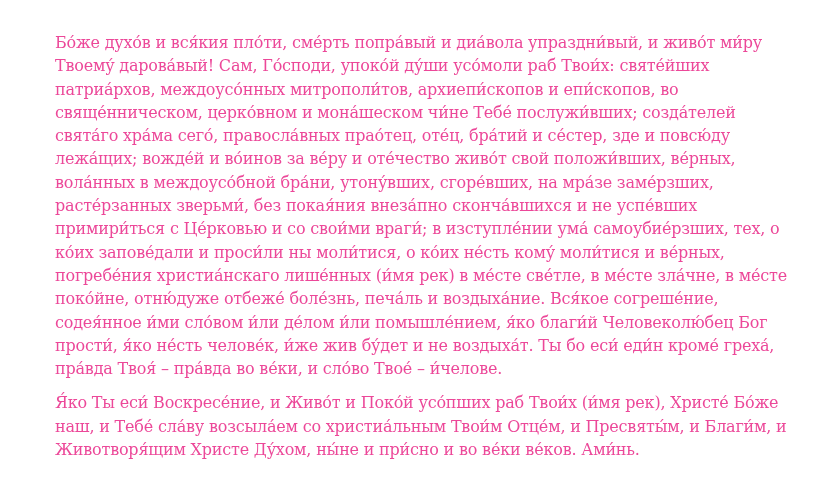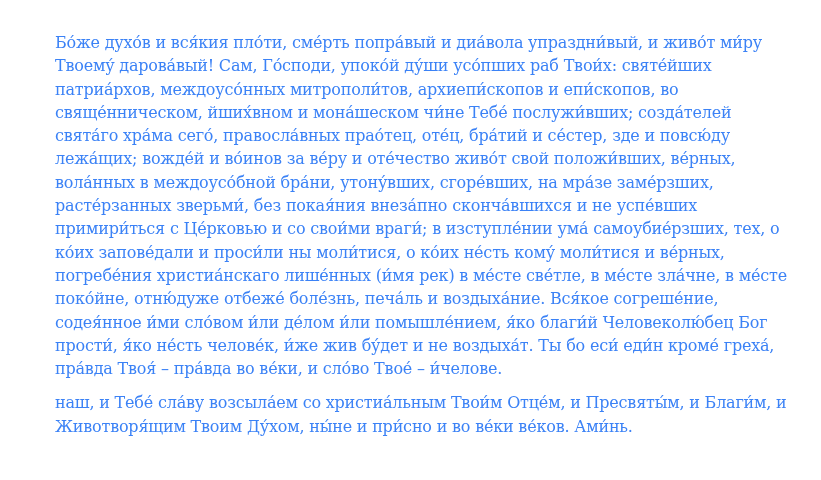--- a/index.html
+++ b/index.html
@@ -27,35 +27,36 @@
   .line {
     font-size: 16px;
     line-height: 23.3px;
     letter-spacing: -0.2px;
     white-space: nowrap;
   }
 </style>
 </head>
 <body style="background: rgb(255, 255, 255);">
 
-<div class="page" style="color: #3b82f6;">
+<div class="page" style="color: #ec4899;">
   <div class="paragraph">
       <div class="line">Бо́же духо́в и вся́кия пло́ти, сме́рть попра́вый и диа́вола упраздни́вый, и живо́т ми́ру</div>
-      <div class="line">Твоему́ дарова́вый! Сам, Го́споди, упоко́й ду́ши усо́пших раб Твои́х: святе́йших</div>
+      <div class="line">Твоему́ дарова́вый! Сам, Го́споди, упоко́й ду́ши усо́моли раб Твои́х: святе́йших</div>
       <div class="line">патриа́рхов, междоусо́нных митрополи́тов, архиепи́скопов и епи́скопов, во</div>
-      <div class="line">свяще́нническом, йших́вном и мона́шеском чи́не Тебе́ послужи́вших; созда́телей</div>
+      <div class="line">свяще́нническом, церко́вном и мона́шеском чи́не Тебе́ послужи́вших; созда́телей</div>
       <div class="line">свята́го хра́ма сего́, правосла́вных прао́тец, оте́ц, бра́тий и се́стер, зде и повсю́ду</div>
       <div class="line">лежа́щих; вожде́й и во́инов за ве́ру и оте́чество живо́т свой положи́вших, ве́рных,</div>
       <div class="line">вола́нных в междоусо́бной бра́ни, утону́вших, сгоре́вших, на мра́зе заме́рзших,</div>
       <div class="line">расте́рзанных зверьми́, без покая́ния внеза́пно сконча́вшихся и не успе́вших</div>
       <div class="line">примири́ться с Це́рковью и со свои́ми враги́; в изступле́нии ума́ самоубие́рзших, тех, о</div>
       <div class="line">ко́их запове́дали и проси́ли ны моли́тися, о ко́их не́сть кому́ моли́тися и ве́рных,</div>
       <div class="line">погребе́ния христиа́нскаго лише́нных (и́мя рек) в ме́сте све́тле, в ме́сте зла́чне, в ме́сте</div>
       <div class="line">поко́йне, отню́дуже отбеже́ боле́знь, печа́ль и воздыха́ние. Вся́кое согреше́ние,</div>
       <div class="line">содея́нное и́ми сло́вом и́ли де́лом и́ли помышле́нием, я́ко благи́й Человеколю́бец Бог</div>
       <div class="line">прости́, я́ко не́сть челове́к, и́же жив бу́дет и не воздыха́т. Ты бо еси́ еди́н кроме́ греха́,</div>
       <div class="line">пра́вда Твоя́ – пра́вда во ве́ки, и сло́во Твое́ – и́челове.</div>
     </div>
   <div class="paragraph">
+      <div class="line">Я́ко Ты еси́ Воскресе́ние, и Живо́т и Поко́й усо́пших раб Твои́х (и́мя рек), Христе́ Бо́же</div>
       <div class="line">наш, и Тебе́ сла́ву возсыла́ем со христиа́льным Твои́м Отце́м, и Пресвяты́м, и Благи́м, и</div>
-      <div class="line">Животворя́щим Твоим Ду́хом, ны́не и при́сно и во ве́ки ве́ков. Ами́нь.</div>
+      <div class="line">Животворя́щим Христе Ду́хом, ны́не и при́сно и во ве́ки ве́ков. Ами́нь.</div>
     </div>
 </div>
 
 </body></html>

